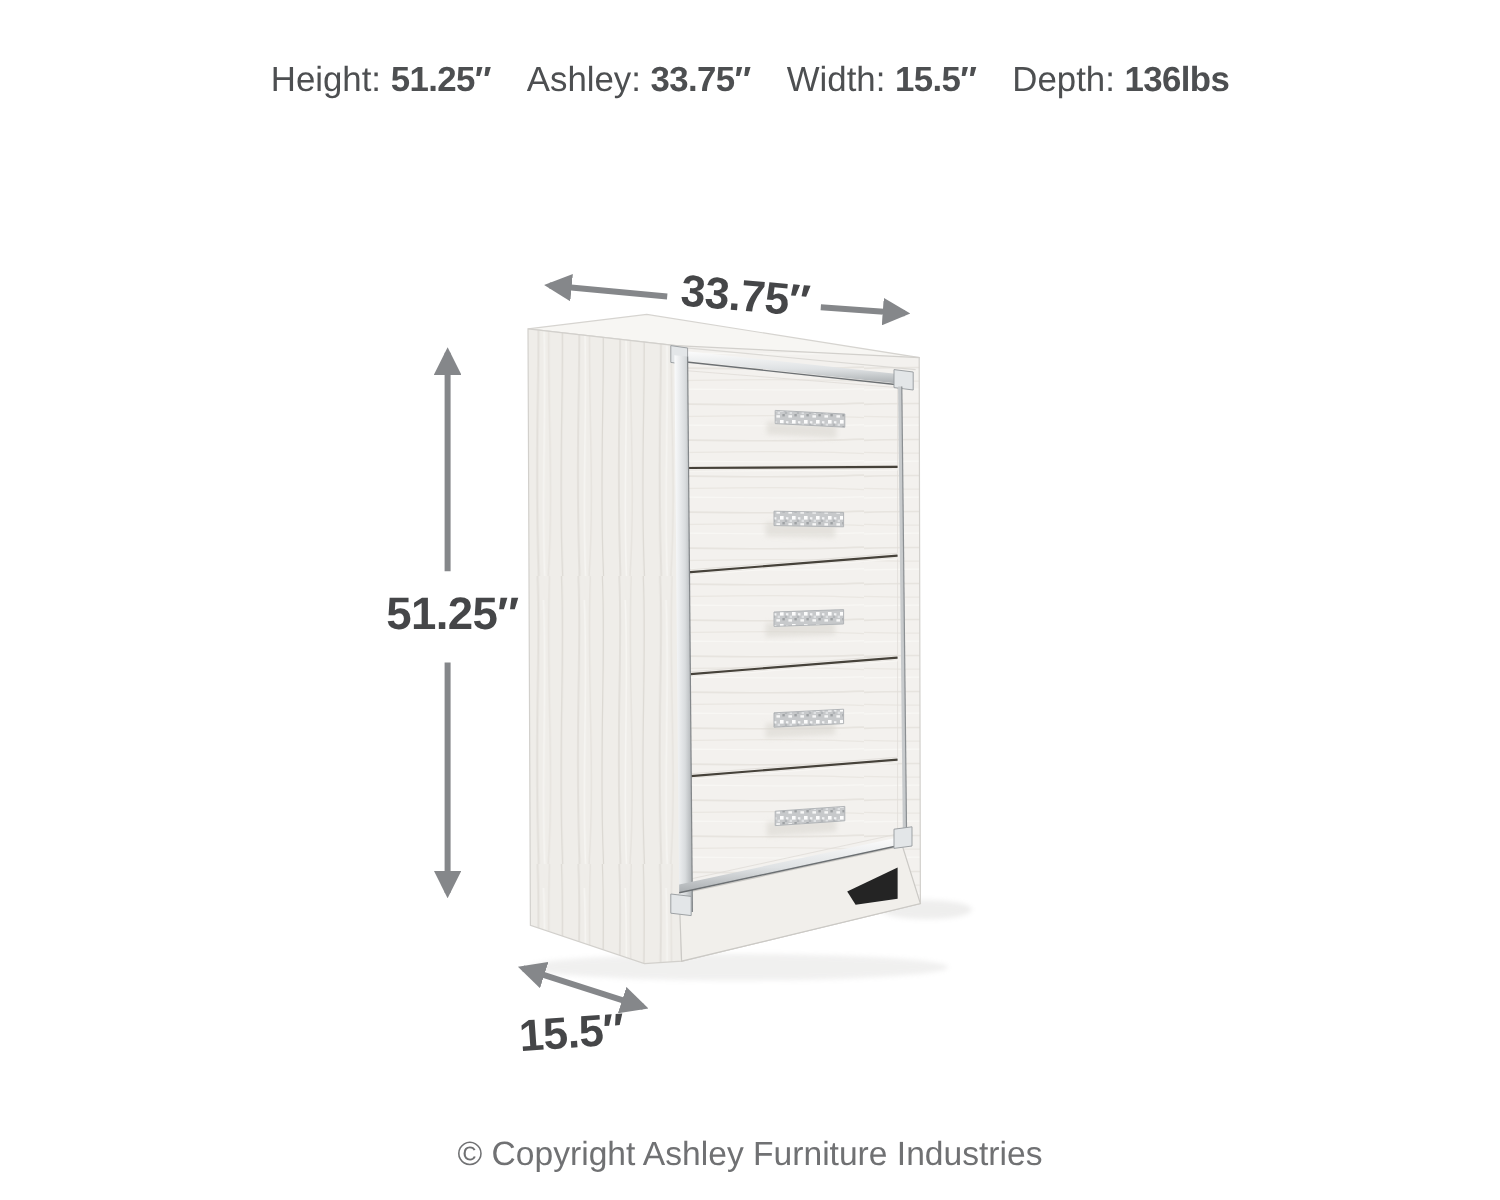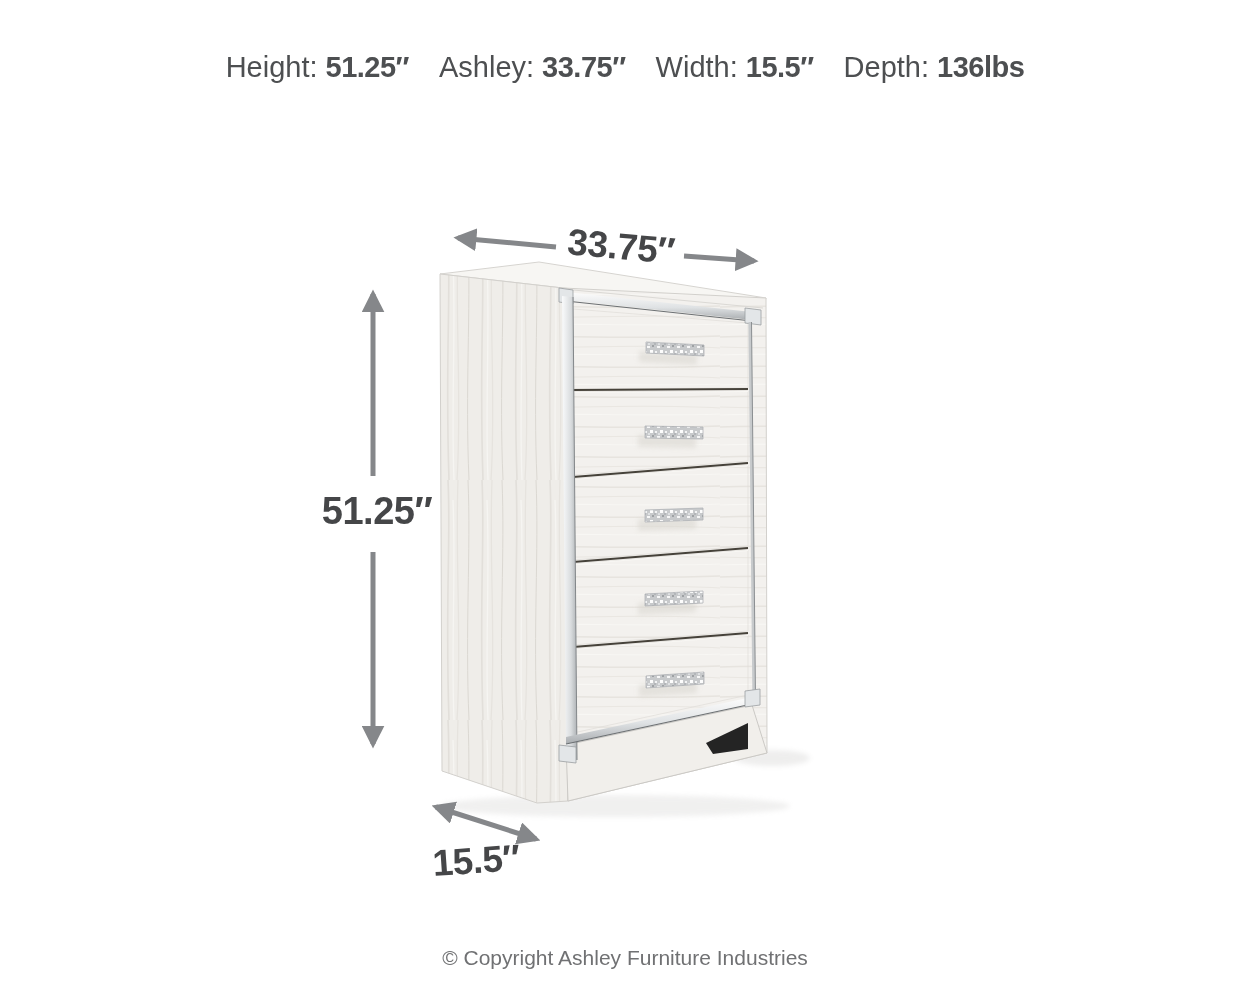--- a/index.html
+++ b/index.html
@@ -17,21 +17,21 @@
     color:#4d4f51;font-size:29px;line-height:1.1;white-space:nowrap;
   }
   .dim-group{display:inline-flex;gap:8px;align-items:baseline;}
   .dim-label{font-weight:400;}
   .dim-value{font-weight:700;letter-spacing:-0.5px;}
   
   .diagram-svg{position:absolute;left:0;top:0;width:1250px;height:1000px;}
   
   .footer{
     position:absolute;top:946px;left:0;width:1250px;
-    text-align:center;color:#707173;font-size:21px;font-weight:400;
+    text-align:center;color:#707173;font-size:28px;font-weight:400;
   }
 </style>
 </head>
 <body>
 
 <div class="page">
 
   <div class="dims-header">
     <span class="dim-group">
       <span class="dim-label">Height:</span>

